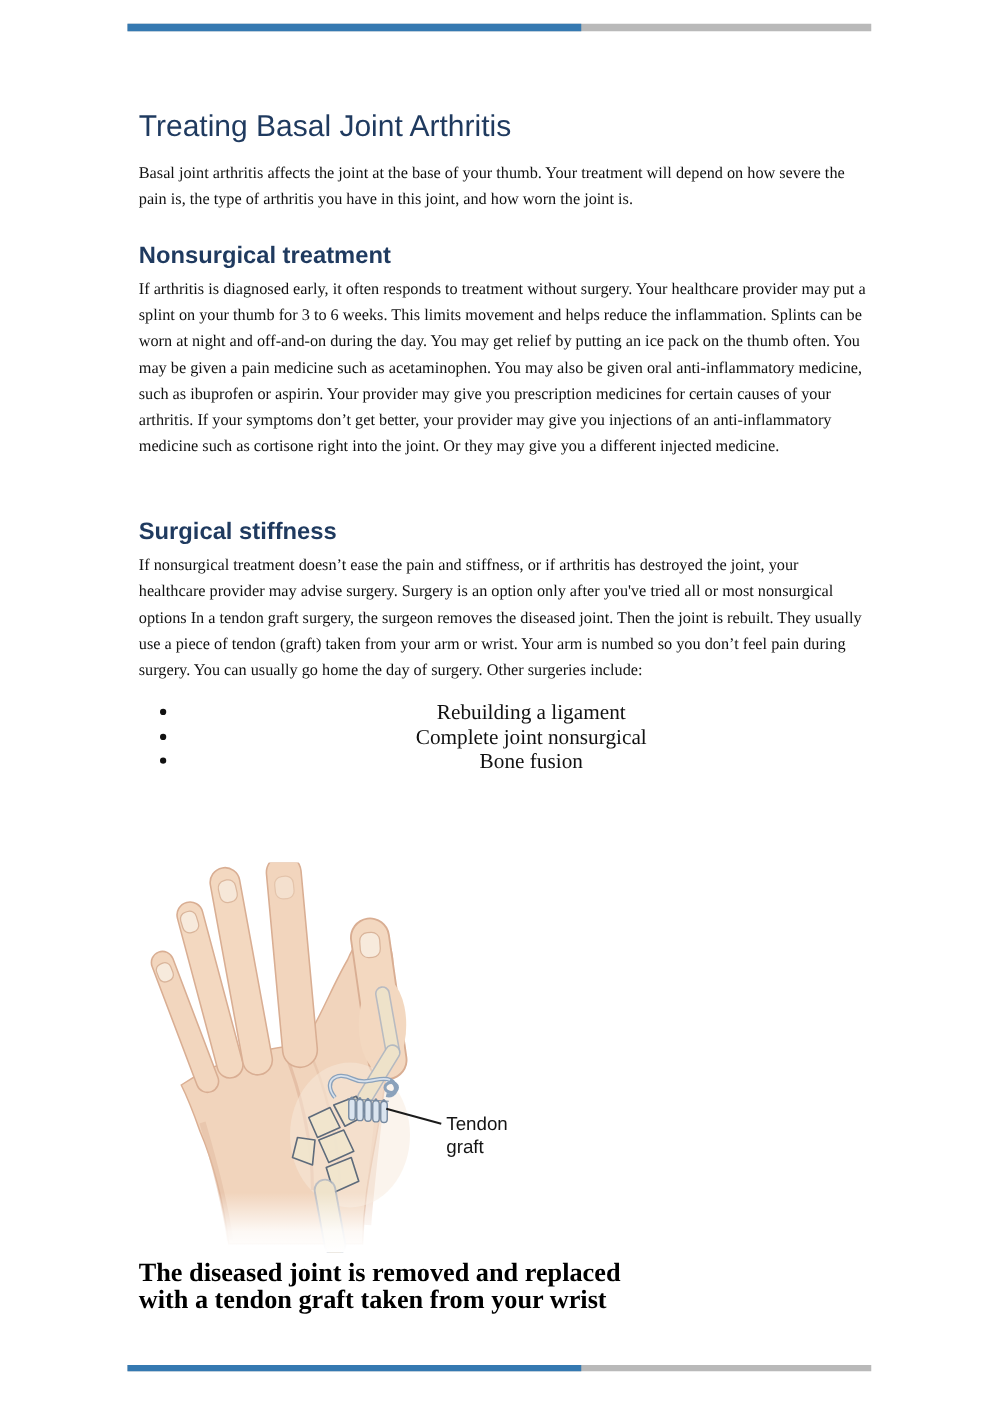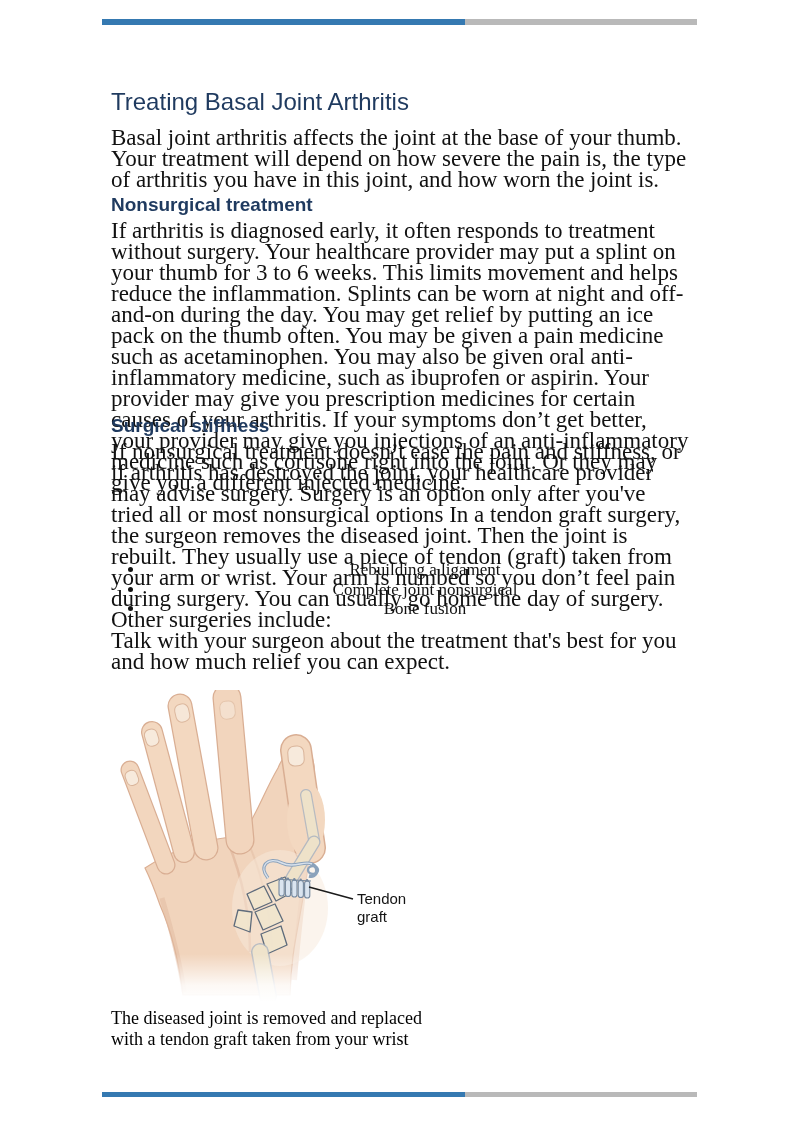--- a/index.html
+++ b/index.html
@@ -11,42 +11,42 @@
   .bar-top{top:19px;height:6px;}
   .bar-bottom{top:1092px;height:5px;}
   .bar-blue{height:100%;width:61%;background:#3579b1;}
   .doc-title{
     position:absolute;left:111px;top:88px;width:582px;margin:0;
     font-family:"Liberation Sans",sans-serif;font-weight:normal;font-size:24px;line-height:28px;
     color:#1f3a5f;
   }
   .para{
     position:absolute;left:111px;width:582px;margin:0;
-    font-size:23px;line-height:21px;color:#111;
+    font-size:13px;line-height:21px;color:#111;
   }
   .para-intro{top:127px;}
   .h2{
     position:absolute;left:111px;width:582px;margin:0;
     font-family:"Liberation Sans",sans-serif;font-weight:bold;font-size:19px;line-height:23px;
     color:#1f3a5f;
   }
   .h2-nonsurgical{top:193px;}
   .para-nonsurgical{top:220px;}
   .h2-surgical{top:414px;}
   .para-surgical{top:441px;}
   .bullet-list{
     position:absolute;left:111px;top:560px;width:560px;margin:0;
     padding:0 0 0 34px;font-size:17px;line-height:19.5px;color:#111;text-align:center;
   }
   .bullet-list li{margin:0;}
   .para-closing{top:630px;}
   .figure{position:absolute;left:100px;top:690px;width:330px;height:312px;}
   .caption{
     position:absolute;left:111px;top:1008px;width:420px;
-    font-weight:normal;font-size:18px;line-height:21px;color:#000;
+    font-weight:bold;font-size:21px;line-height:21px;color:#000;
   }
   .footer-row{
     position:absolute;left:102px;top:1099px;width:595px;
     display:flex;justify-content:space-between;
     font-family:"Liberation Sans",sans-serif;font-style:italic;font-size:13px;color:#8c8c8c;
   }
   .fig-label{font-family:"Liberation Sans",sans-serif;font-size:15px;fill:#141414;}
 </style>
 </head>
 <body>
@@ -66,21 +66,20 @@
 
   <h2 class="h2 h2-surgical">Surgical stiffness</h2>
   <p class="para para-surgical">If nonsurgical treatment doesn’t ease the pain and stiffness, or if arthritis has destroyed the joint, your healthcare provider may advise surgery. Surgery is an option only after you've tried all or most nonsurgical options In a tendon graft surgery, the surgeon removes the diseased joint. Then the joint is rebuilt. They usually use a piece of tendon (graft) taken from your arm or wrist. Your arm is numbed so you don’t feel pain during surgery. You can usually go home the day of surgery. Other surgeries include:</p>
 
   <ul class="bullet-list">
     <li>Rebuilding a ligament</li>
     <li>Complete joint nonsurgical</li>
     <li>Bone fusion</li>
   </ul>
 
-  <p class="para para-closing">Talk with your surgeon about the treatment that's best for you and how much relief you can expect.</p>
 
   <div class="figure">
     <svg viewBox="0 0 330 312" width="330" height="312">
       <defs>
         <linearGradient id="fadeB" x1="0" y1="0" x2="0" y2="1">
           <stop offset="0%" stop-color="#ffffff" stop-opacity="0"></stop>
           <stop offset="65%" stop-color="#ffffff" stop-opacity="0.85"></stop>
           <stop offset="100%" stop-color="#ffffff" stop-opacity="1"></stop>
         </linearGradient>
       </defs>

